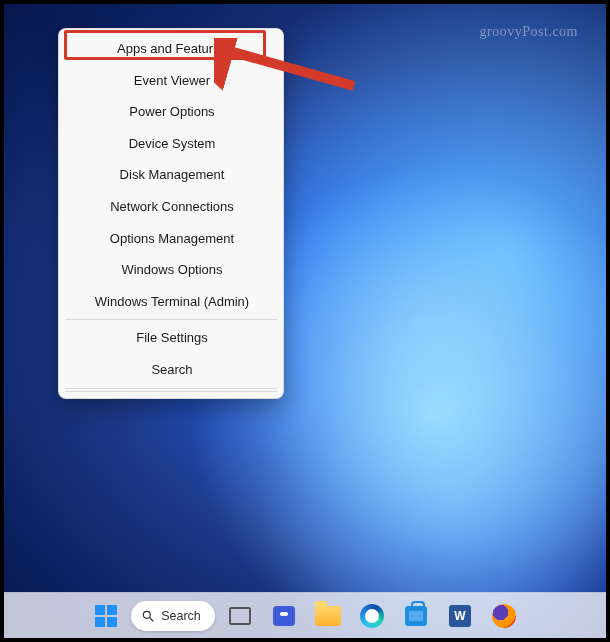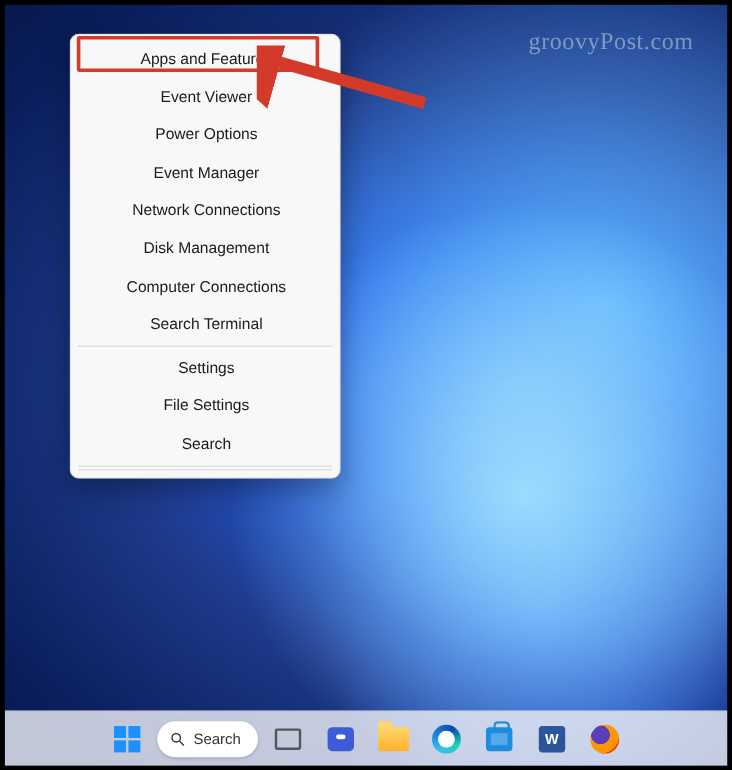--- a/index.html
+++ b/index.html
@@ -33,21 +33,21 @@
   .r3 { width: 550px; height: 550px; right: -120px; top: 220px;
         background: radial-gradient(closest-side, rgba(30,80,220,.9), rgba(10,30,120,0) 70%); }
   .r4 { width: 650px; height: 650px; right: -230px; bottom: -260px;
         background: radial-gradient(closest-side, rgba(10,25,90,.95), rgba(0,0,0,0) 70%); }
 
   .watermark {
     position: absolute;
     top: 20px;
     right: 28px;
     color: rgba(200,210,230,.55);
-    font-size: 20px;
+    font-size: 14px;
     font-family: Georgia, serif;
     letter-spacing: .5px;
     pointer-events: none;
   }
 
   
   .context-menu {
     position: absolute;
     left: 54px;
     top: 24px;
@@ -162,40 +162,40 @@
     <div class="menu-item">
         <span>Apps and Features</span>
       </div>
     <div class="menu-item">
         <span>Event Viewer</span>
       </div>
     <div class="menu-item">
         <span>Power Options</span>
       </div>
     <div class="menu-item">
-        <span>Event Manager</span>
+        <span>Device System</span>
+      </div>
+    <div class="menu-item">
+        <span>Disk Management</span>
       </div>
     <div class="menu-item">
         <span>Network Connections</span>
       </div>
     <div class="menu-item">
-        <span>Disk Management</span>
-      </div>
-    <div class="menu-item">
-        <span>Computer Connections</span>
-      </div>
-    <div class="menu-item">
-        <span>Search Terminal</span>
+        <span>Options Management</span>
+      </div>
+    <div class="menu-item">
+        <span>Windows Options</span>
+      </div>
+    <div class="menu-item">
+        <span>Windows Terminal (Admin)</span>
       </div>
 
     <div class="sep"></div>
 
-    <div class="menu-item">
-        <span>Settings</span>
-      </div>
     <div class="menu-item">
         <span>File Settings</span>
       </div>
     <div class="menu-item">
         <span>Search</span>
       </div>
 
     <div class="sep"></div>
 
 

